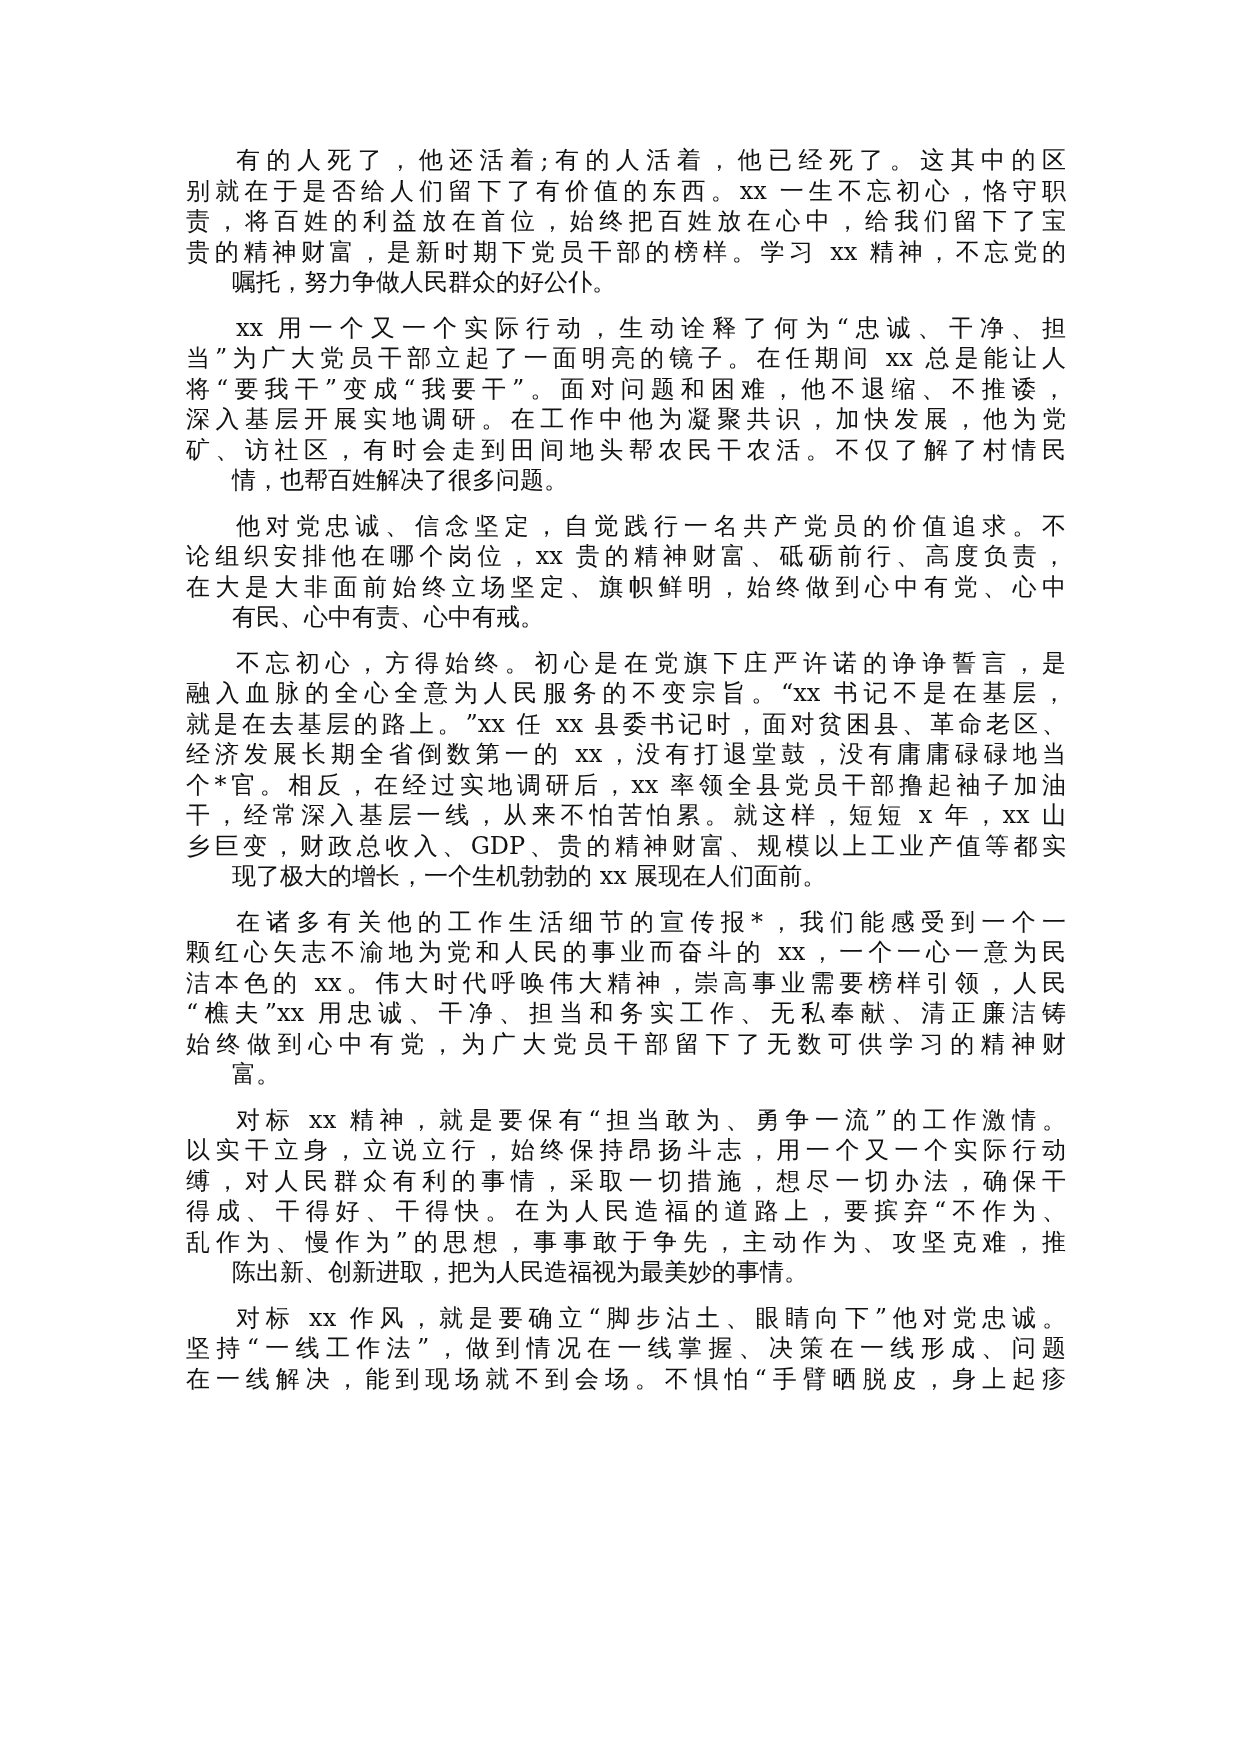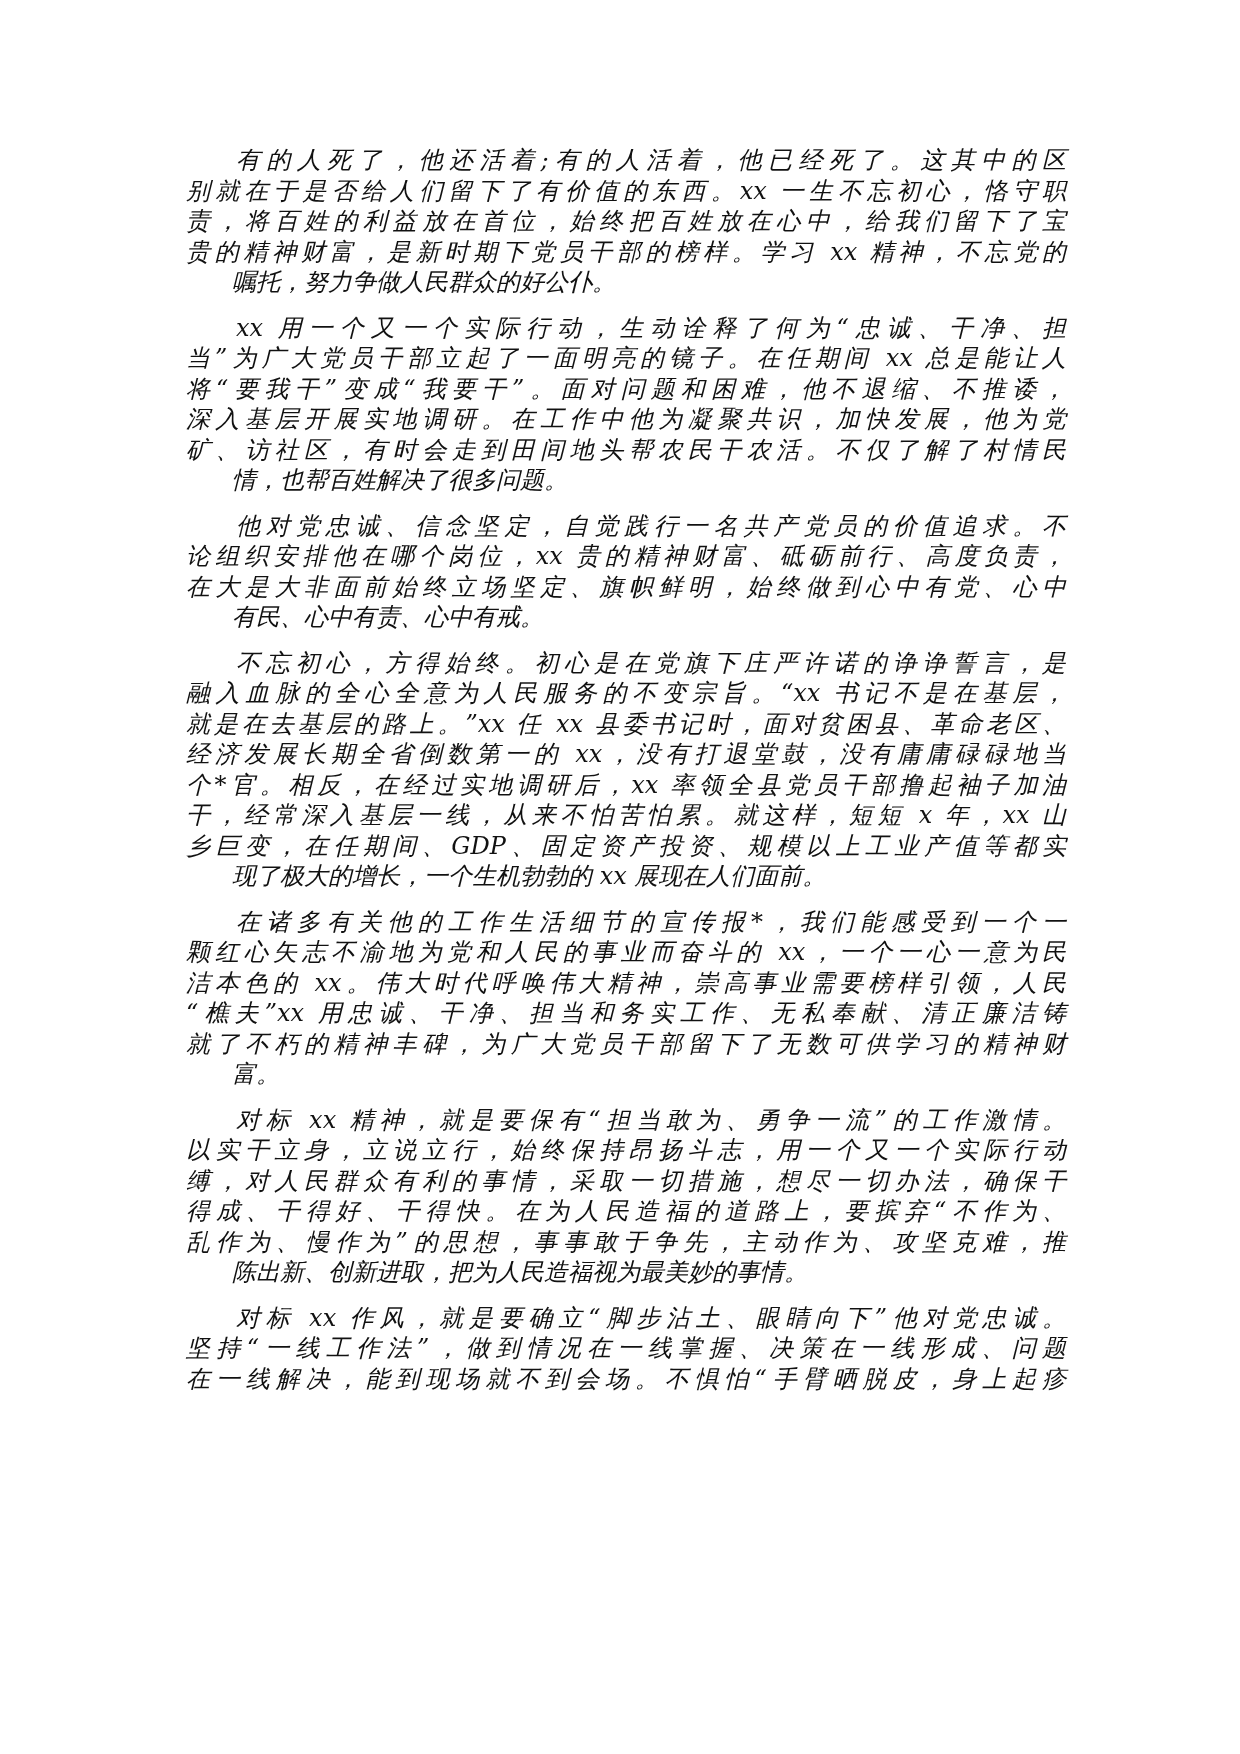--- a/index.html
+++ b/index.html
@@ -1,17 +1,17 @@
 <!DOCTYPE html>
 <html><head>
 <meta charset="utf-8">
 <style>
   html, body { margin: 0; padding: 0; background: #ffffff; }
   body { width: 1240px; height: 1754px; position: relative; overflow: hidden; }
-  .page { position: absolute; left: 0; top: 0; width: 1240px; height: 1228px; background: #fff; font-style: italic; }
+  .page { position: absolute; left: 0; top: 0; width: 1240px; height: 1228px; background: #fff; }
   .content { position: absolute; left: 186px; top: 145px; width: 880px; }
   .para { margin: 0 0 15px 0; }
   .line {
     display: block;
     height: 30.5px;
     line-height: 30.5px;
     font-family: "DejaVu Serif", "Liberation Serif", serif;
     font-size: 24px;
     color: #111;
     white-space: nowrap;
@@ -52,30 +52,30 @@
       <span class="line last">有民、心中有责、心中有戒。</span>
     </div>
 
     <div class="para">
       <span class="line indent">不忘初心，方得始终。初心是在党旗下庄严许诺的诤诤誓言，是</span>
       <span class="line">融入血脉的全心全意为人民服务的不变宗旨。“xx 书记不是在基层，</span>
       <span class="line">就是在去基层的路上。”xx 任 xx 县委书记时，面对贫困县、革命老区、</span>
       <span class="line">经济发展长期全省倒数第一的 xx，没有打退堂鼓，没有庸庸碌碌地当</span>
       <span class="line">个*官。相反，在经过实地调研后，xx 率领全县党员干部撸起袖子加油</span>
       <span class="line">干，经常深入基层一线，从来不怕苦怕累。就这样，短短 x 年，xx 山</span>
-      <span class="line">乡巨变，在任期间、GDP、固定资产投资、规模以上工业产值等都实</span>
+      <span class="line">乡巨变，财政总收入、GDP、贵的精神财富、规模以上工业产值等都实</span>
       <span class="line last">现了极大的增长，一个生机勃勃的 xx 展现在人们面前。</span>
     </div>
 
     <div class="para">
       <span class="line indent">在诸多有关他的工作生活细节的宣传报*，我们能感受到一个一</span>
       <span class="line">颗红心矢志不渝地为党和人民的事业而奋斗的 xx，一个一心一意为民</span>
       <span class="line">洁本色的 xx。伟大时代呼唤伟大精神，崇高事业需要榜样引领，人民</span>
       <span class="line">“樵夫”xx 用忠诚、干净、担当和务实工作、无私奉献、清正廉洁铸</span>
-      <span class="line">就了不朽的精神丰碑，为广大党员干部留下了无数可供学习的精神财</span>
+      <span class="line">始终做到心中有党，为广大党员干部留下了无数可供学习的精神财</span>
       <span class="line last">富。</span>
     </div>
 
     <div class="para">
       <span class="line indent">对标 xx 精神，就是要保有“担当敢为、勇争一流”的工作激情。</span>
       <span class="line">以实干立身，立说立行，始终保持昂扬斗志，用一个又一个实际行动</span>
       <span class="line">缚，对人民群众有利的事情，采取一切措施，想尽一切办法，确保干</span>
       <span class="line">得成、干得好、干得快。在为人民造福的道路上，要摈弃“不作为、</span>
       <span class="line">乱作为、慢作为”的思想，事事敢于争先，主动作为、攻坚克难，推</span>
       <span class="line last">陈出新、创新进取，把为人民造福视为最美妙的事情。</span>

